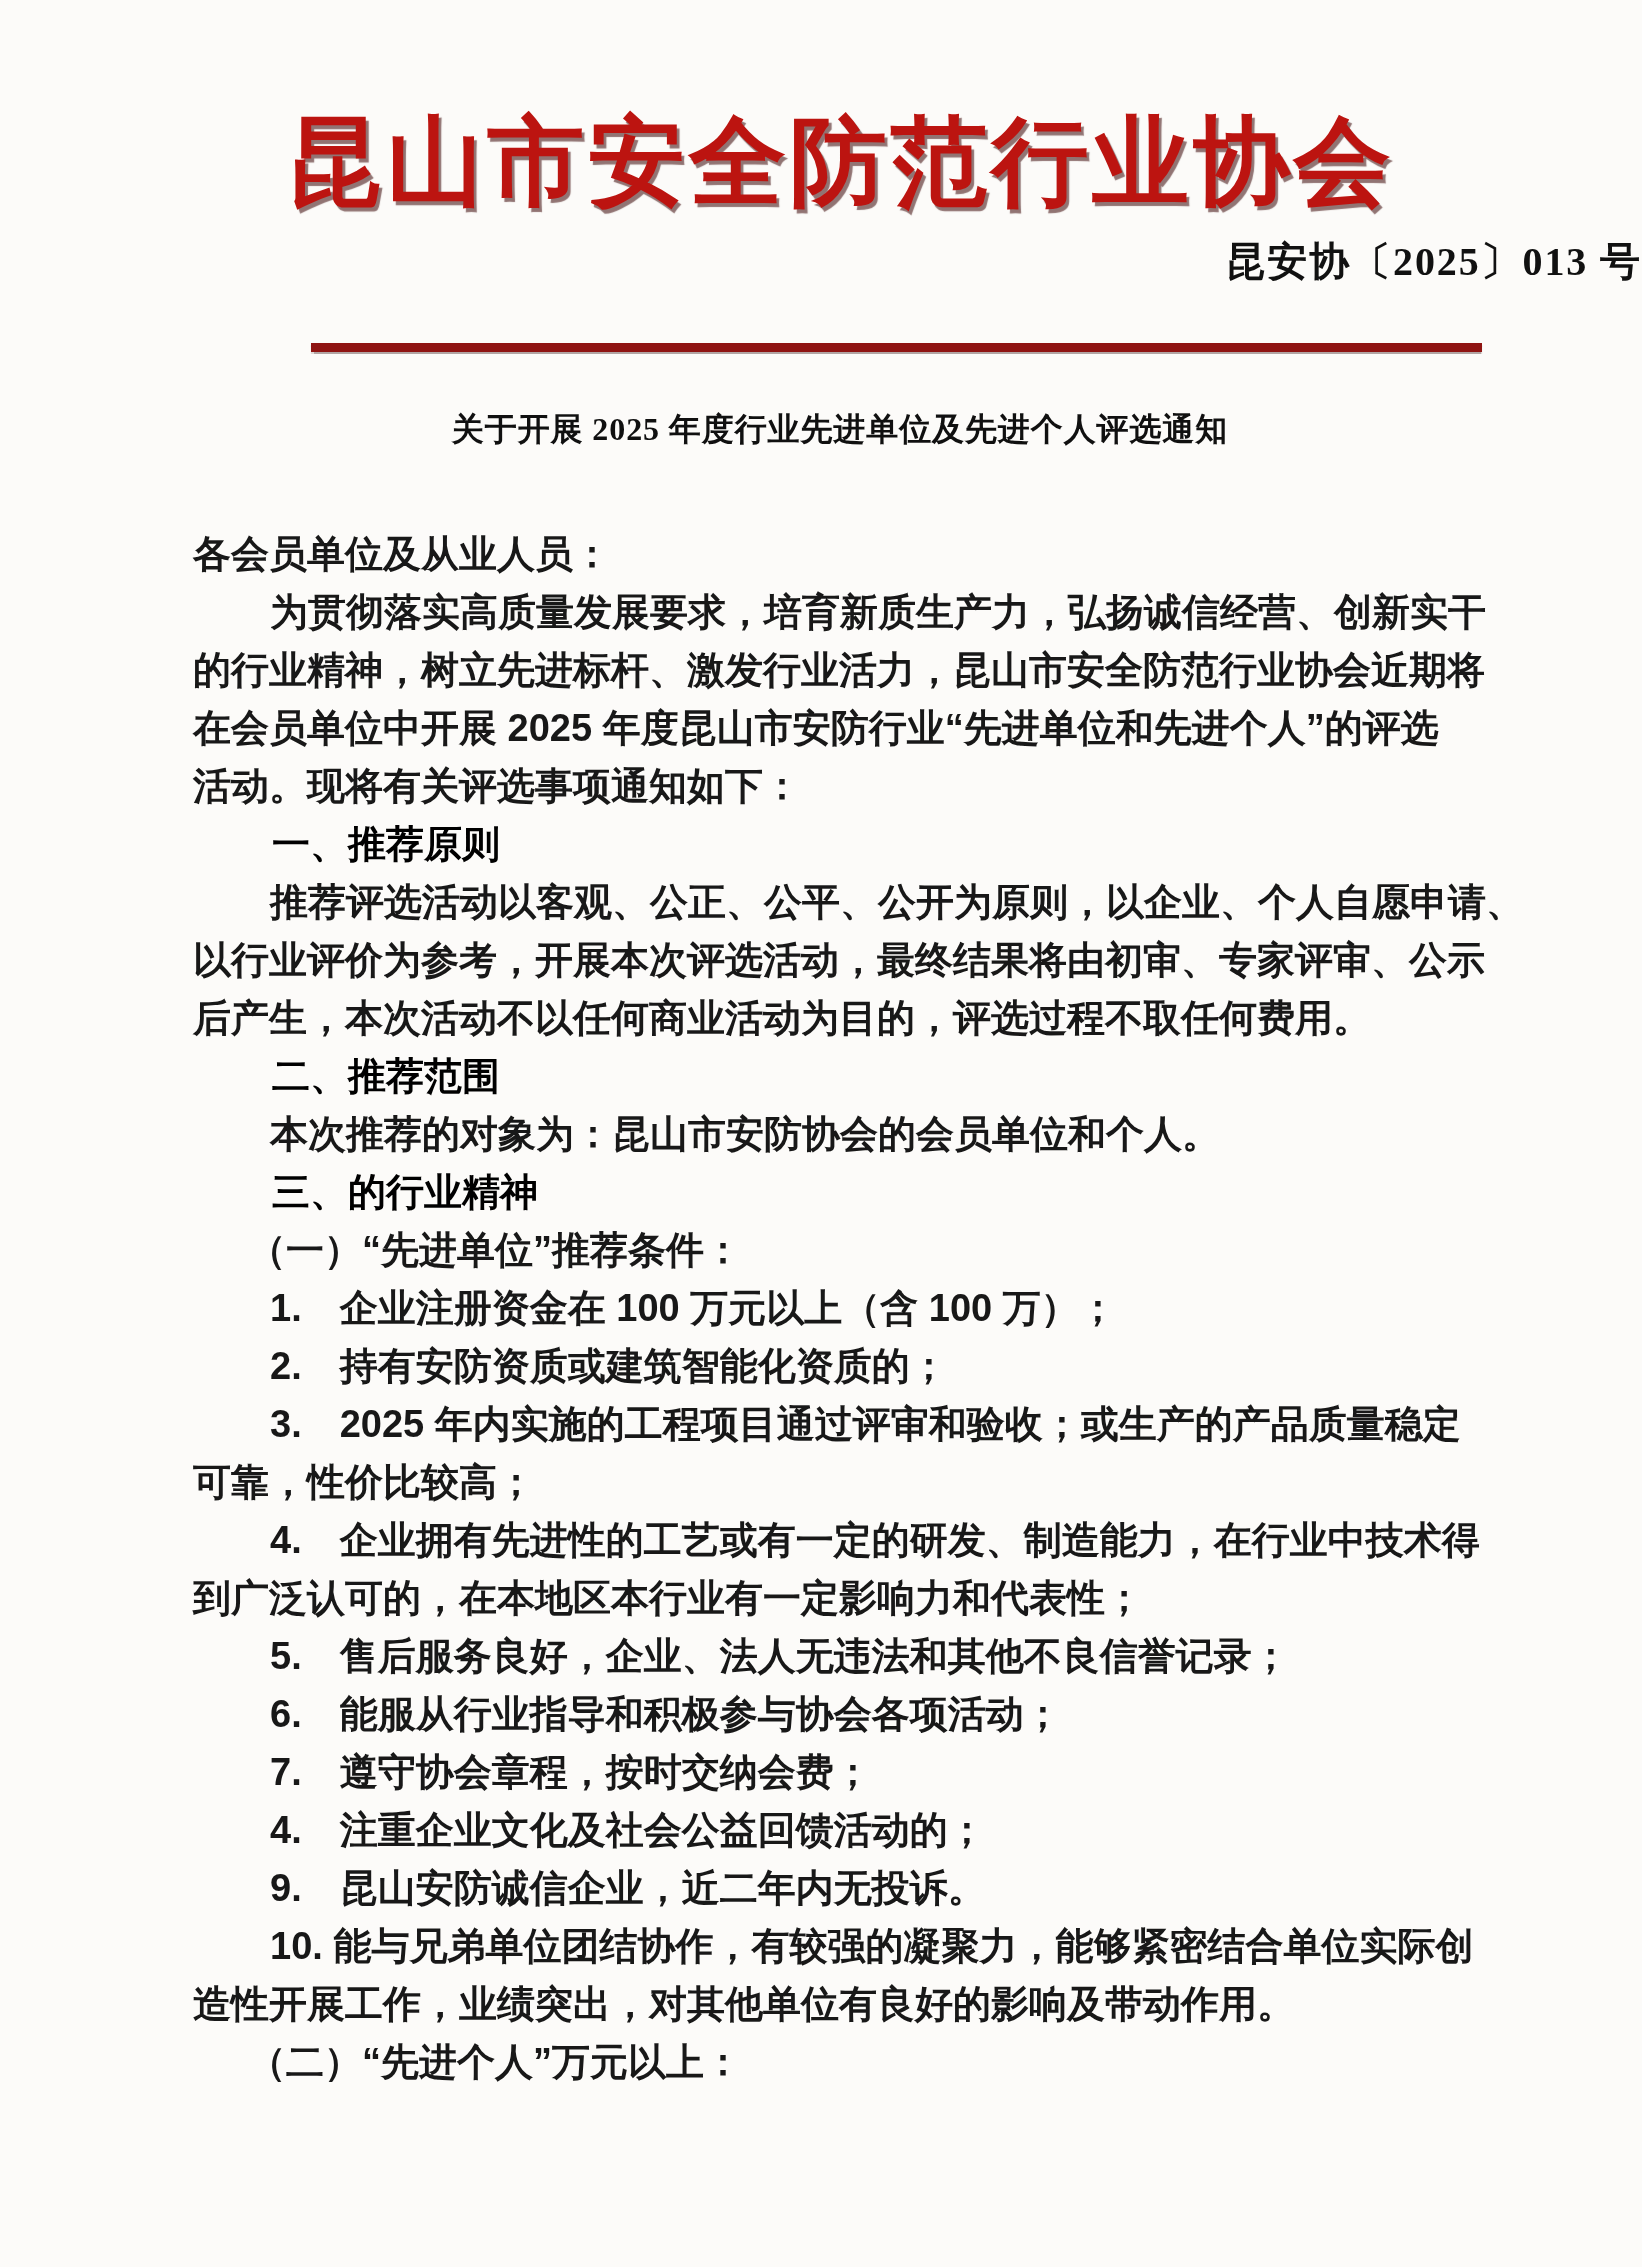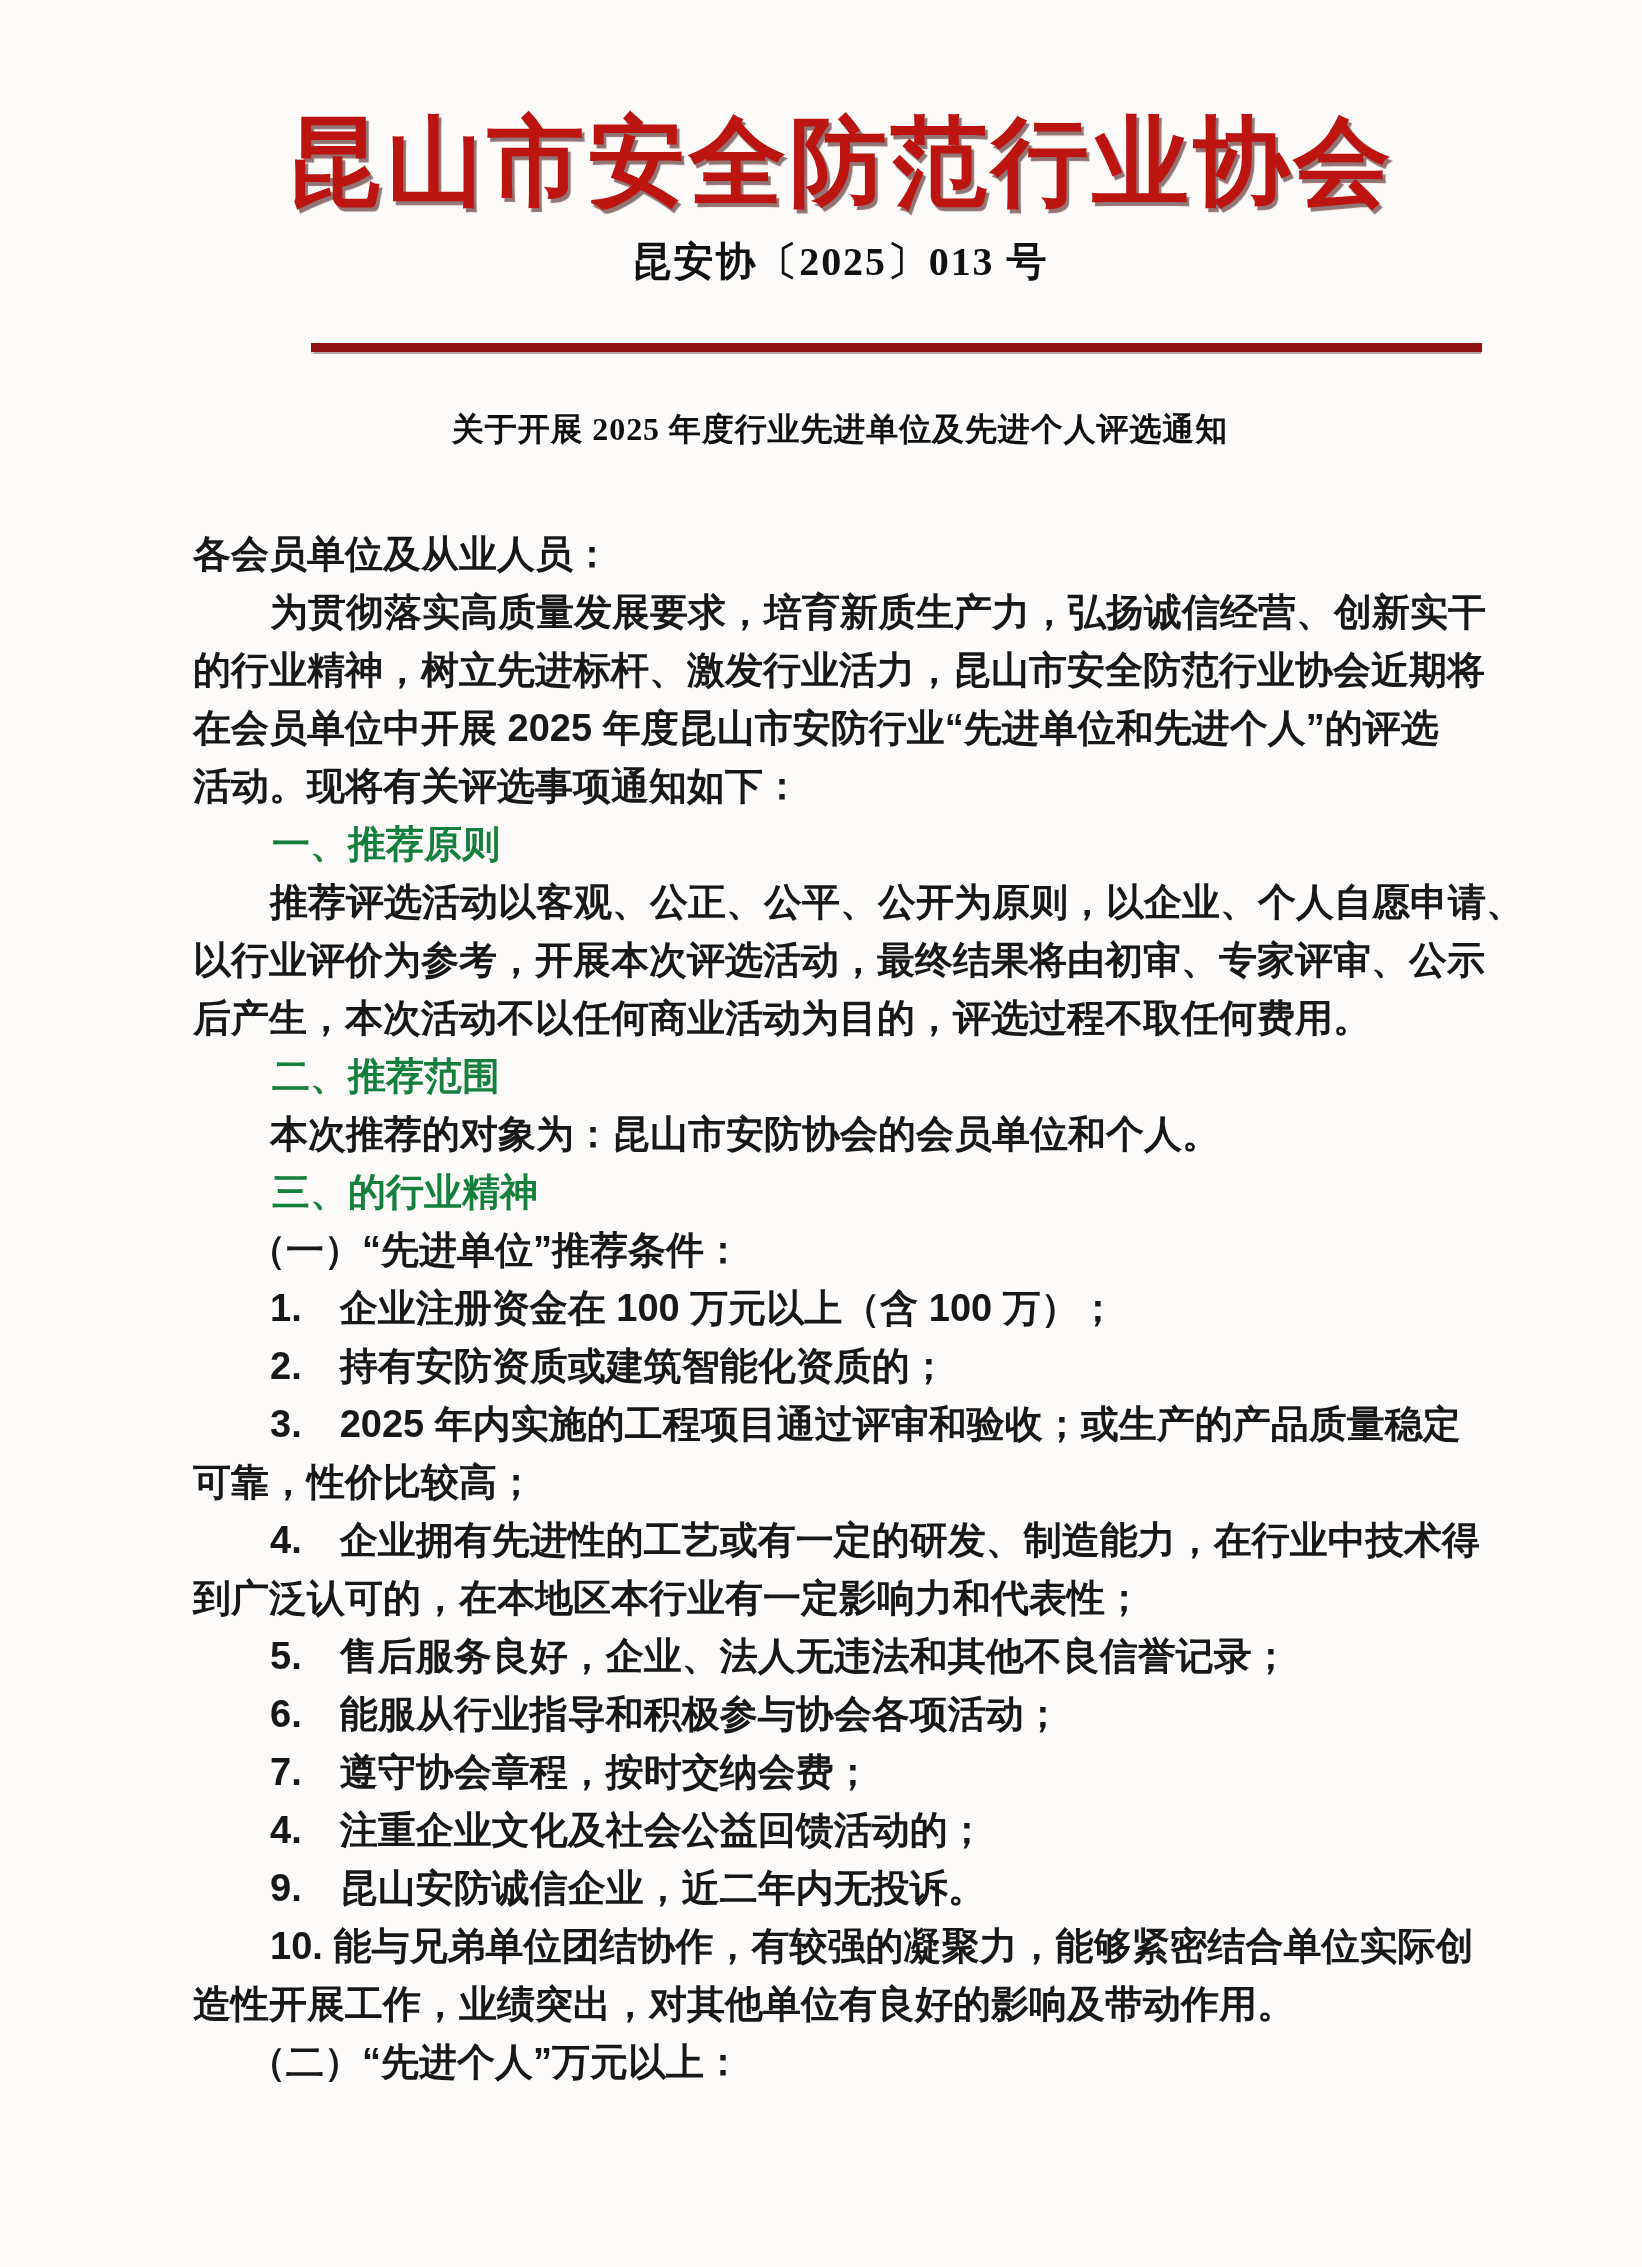--- a/index.html
+++ b/index.html
@@ -35,20 +35,21 @@
   }
   .doc-number {
     margin-top: 17px;
     font-family: "Liberation Serif", "DejaVu Serif", serif;
     font-size: 40px;
     line-height: 47px;
     font-weight: 700;
     letter-spacing: 1.9px;
     color: #111;
     white-space: nowrap;
+    text-align: right;
   }
   .red-line {
     height: 8.5px;
     margin: 58px 160px 0 311px;
     background: var(--separator-red, #8f1412);
     box-shadow: 0 1.9px 0.9px rgba(40, 5, 5, 0.35);
   }
   .notice-title {
     margin-top: 47px;
     padding-left: 38px;
@@ -71,21 +72,21 @@
   .doc-body .line {
     white-space: nowrap;
   }
   .l-plain   { padding-left: 0; }
   .l-indent  { padding-left: 77px; }
   .l-sub     { padding-left: 55px; }
   .l-heading {
     padding-left: 79px;
     font-weight: 800;
     font-family: "Liberation Serif", "DejaVu Serif", serif;
-    color: #15803d;
+    color: #000000;
   }
 </style>
 </head>
 <body>
 
 <div class="page">
   <div class="header">
     <div class="org-title">昆山市安全防范行业协会</div>
     <div class="doc-number">昆安协〔2025〕013 号</div>
   </div>

